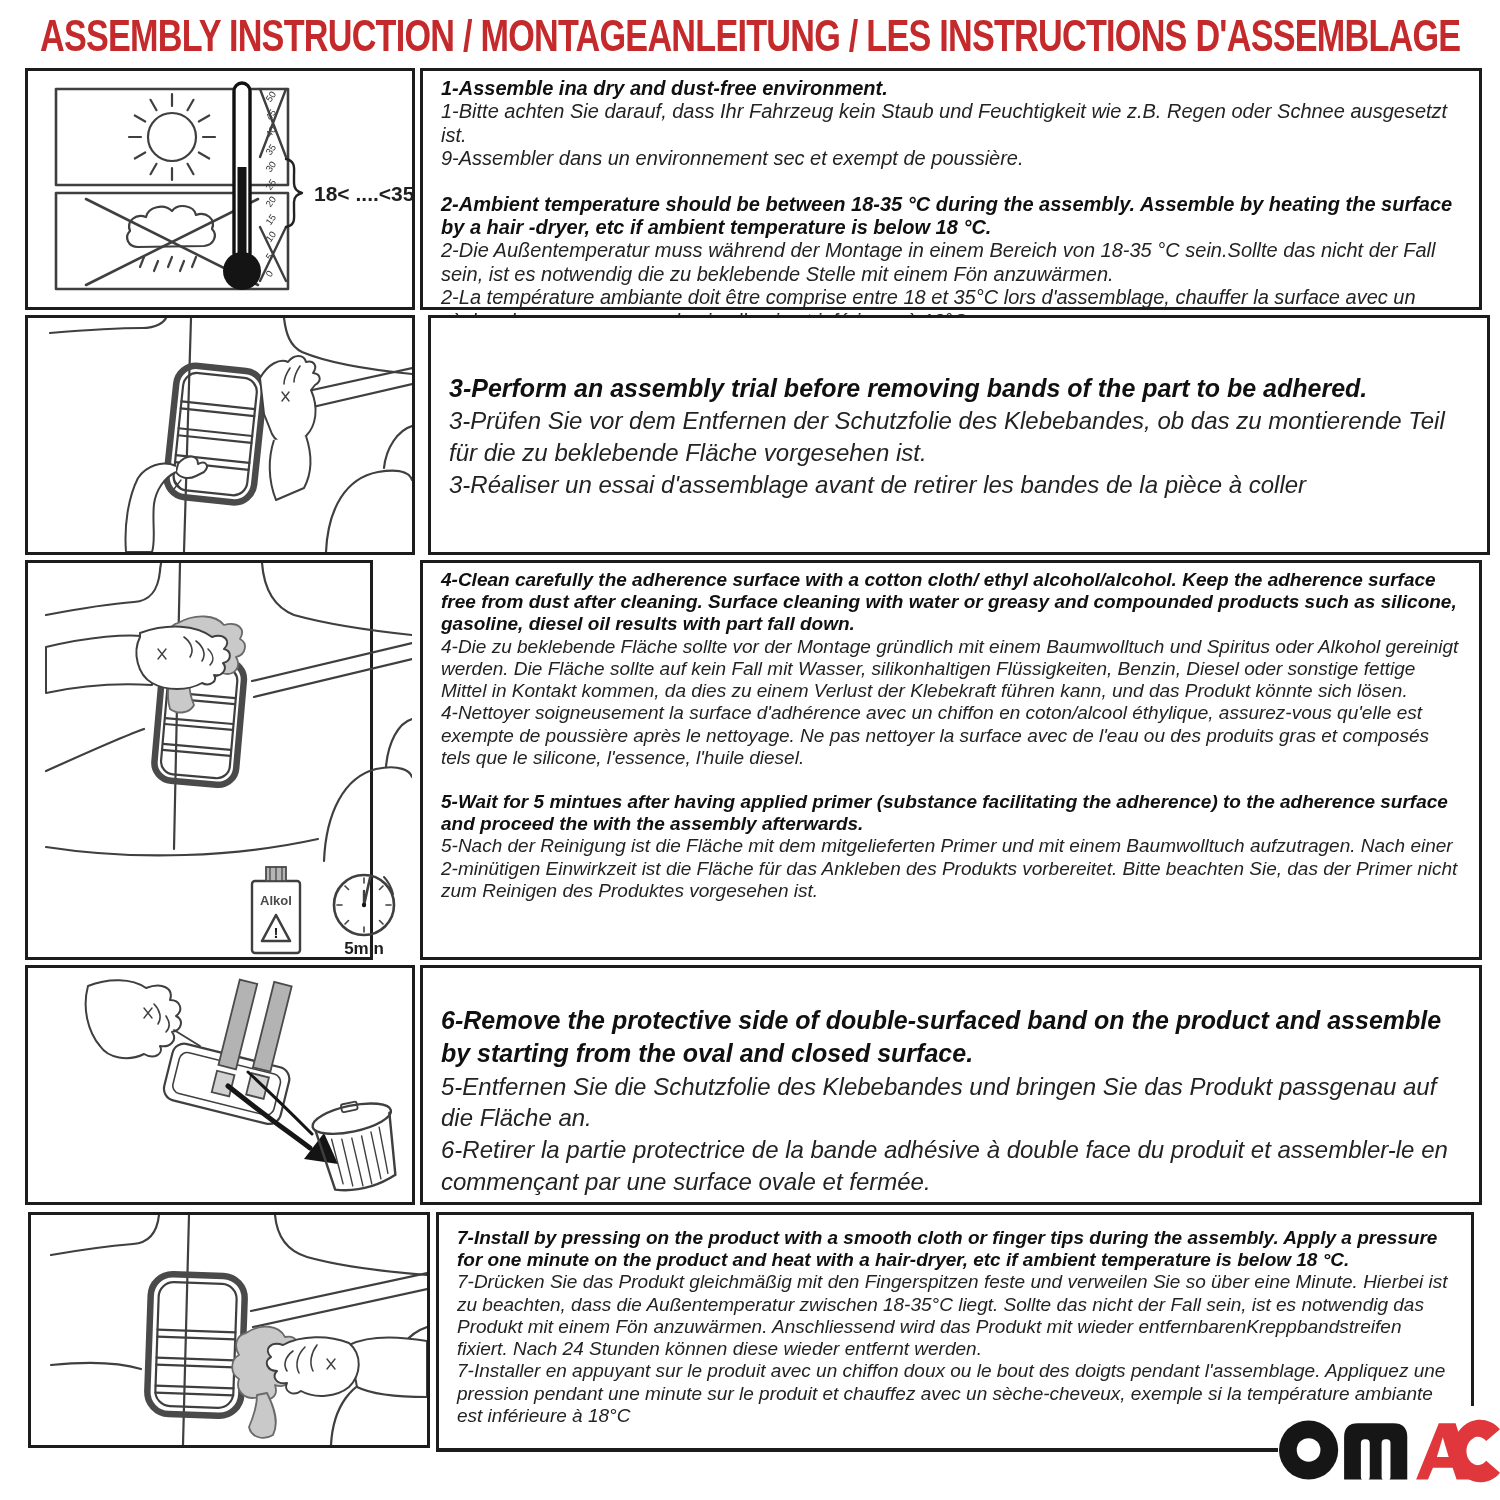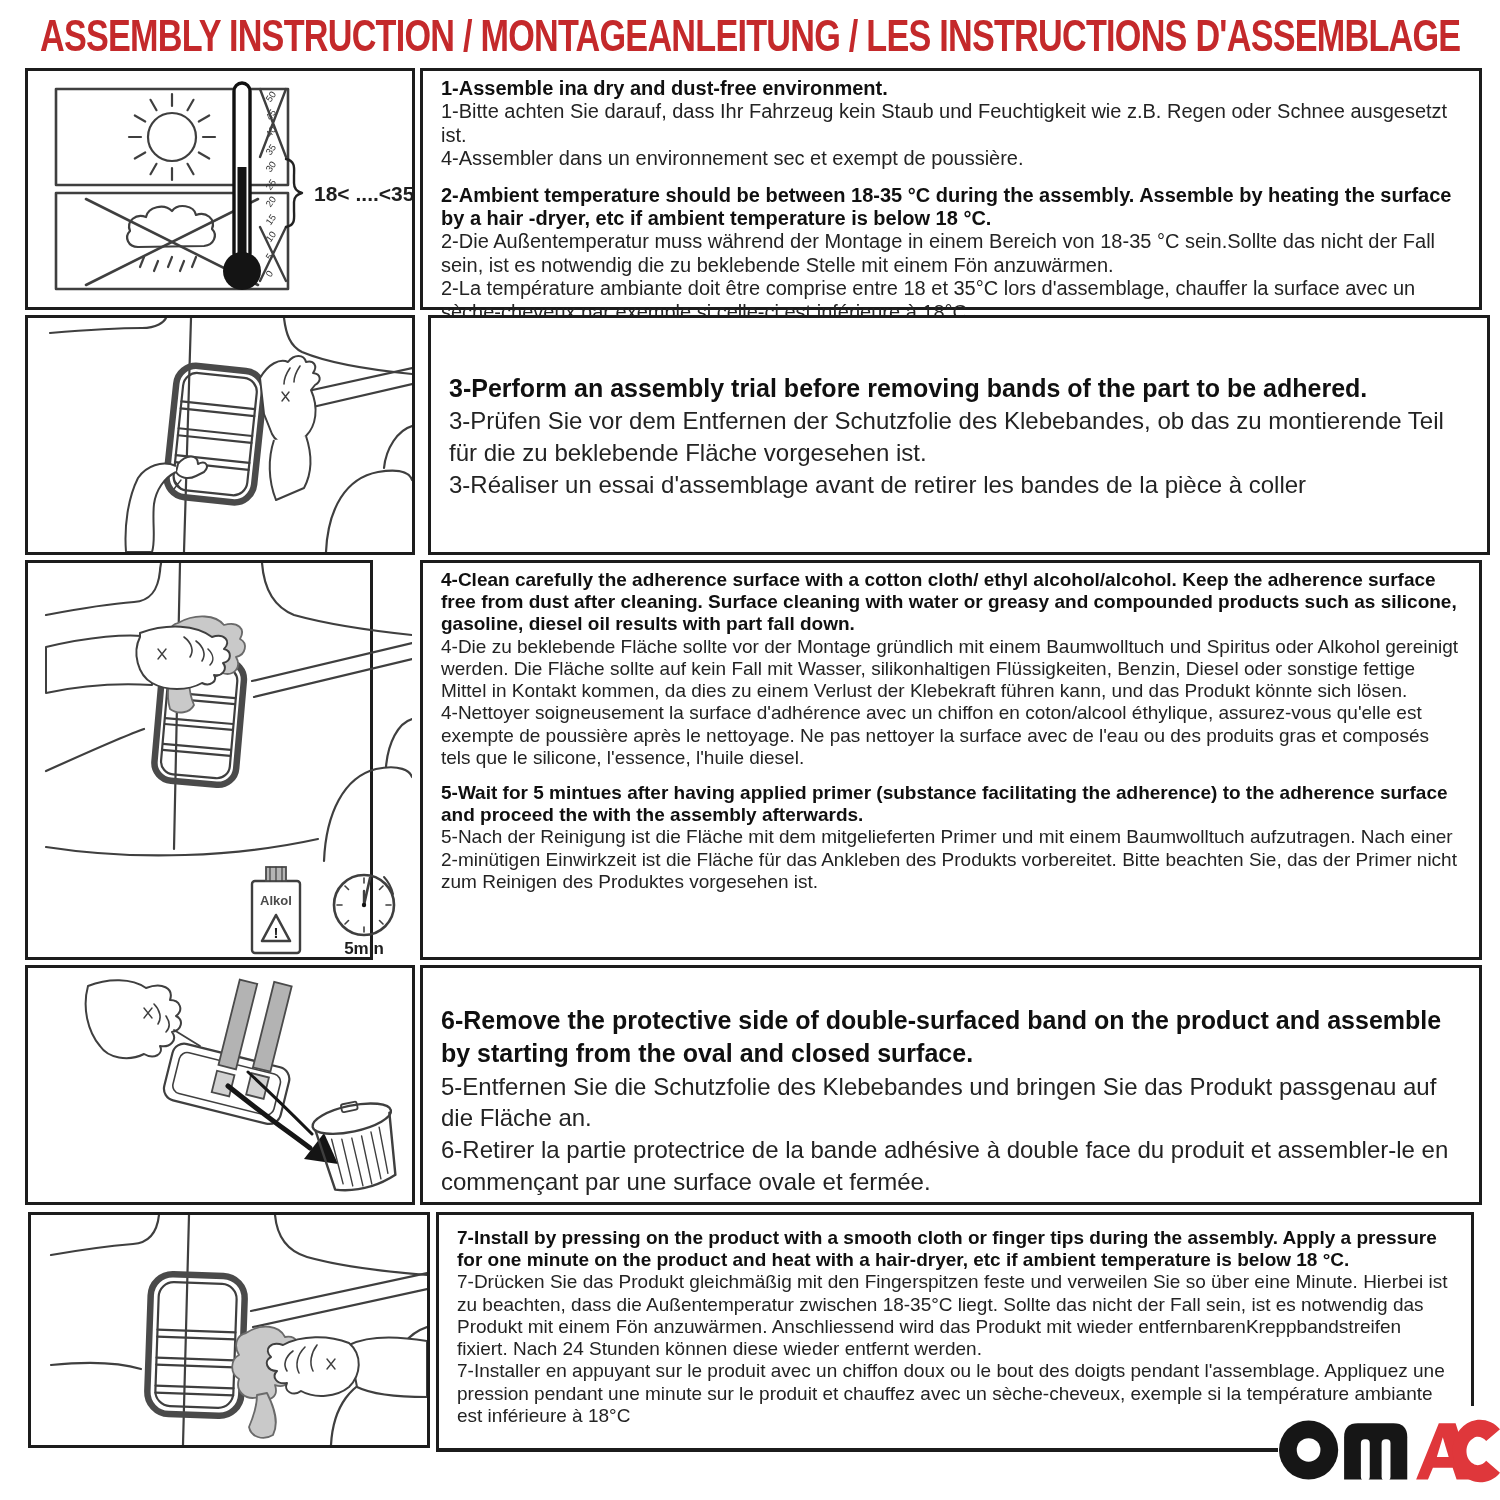--- a/index.html
+++ b/index.html
@@ -3,27 +3,27 @@
 <meta charset="utf-8">
 <style>
   html,body{margin:0;padding:0;background:#fff;}
   body{width:1500px;height:1500px;position:relative;overflow:hidden;
        font-family:"Liberation Sans", sans-serif;color:#232323;}
   .title{position:absolute;left:40px;top:10px;font-size:45px;font-weight:800;
          letter-spacing:-1px;color:#C4292B;white-space:nowrap;
          transform:scaleX(.76);transform-origin:left top;}
   .box{position:absolute;box-sizing:border-box;border:3px solid #1c1c1c;background:#fff;}
   .textbox{padding:6px 18px;}
-  .para{margin:0;}
+  .para{margin:0;font-style:italic;}
   .b{font-weight:bold;color:#101010;}
   .t1 .para{font-size:20px;line-height:1.17;}
   .t2 .para{font-size:24px;line-height:1.33;}
   .t2 .b{font-size:25px;}
   .t3 .para{font-size:19px;line-height:1.17;}
-  .gap{margin-top:13px;}
+  .gap{margin-top:22px;}
   .pt-lg{padding-top:54px;}
   .pt-md{padding-top:36px;}
   .ln{fill:none;stroke:#3f3f3f;stroke-width:2.2;stroke-linecap:round;stroke-linejoin:round;}
   .lnthick{fill:none;stroke:#4a4a4a;stroke-width:6.5;stroke-linecap:round;stroke-linejoin:round;}
   .hand{fill:#ffffff;stroke:#3f3f3f;stroke-width:2;stroke-linejoin:round;}
   .cloth{fill:#c9c9c9;stroke:#6a6a6a;stroke-width:1.8;stroke-linejoin:round;}
   .strip{fill:#b3b3b3;stroke:#4a4a4a;stroke-width:1.8;}
   .striptab{fill:#d2d2d2;stroke:#4a4a4a;stroke-width:1.8;}
   .dark{fill:#141414;stroke:none;}
   .ticktxt{font-size:9.5px;fill:#333;font-family:"Liberation Sans",sans-serif;}
@@ -87,21 +87,21 @@
         </g>
         <path d="M258 88 C268 90 266 98 266 105 L266 112 C266 119 270 121 274 122 C270 123 266 125 266 131 L266 139 C266 147 268 154 258 156" class="ln" style="stroke:#222;stroke-width:2.4"></path>
         <text class="svgtxt" x="286" y="130" style="font-size:21px;font-weight:600">18&lt; ....&lt;35 C</text>
       </g>
     </svg>
   </div>
 
   <div class="box textbox t1" style="left:420px;top:68px;width:1062px;height:242px;">
     <p class="para b">1-Assemble ina dry and dust-free environment.</p>
     <p class="para">1-Bitte achten Sie darauf, dass Ihr Fahrzeug kein Staub und Feuchtigkeit wie z.B. Regen oder Schnee ausgesetzt ist.</p>
-    <p class="para">4-Assembler dans un environnement sec et exempt de poussière.</p>
+    <p class="para">9-Assembler dans un environnement sec et exempt de poussière.</p>
     <p class="para b gap">2-Ambient temperature should be between 18-35 °C  during the assembly. Assemble by heating the surface by a hair -dryer, etc if ambient temperature is below 18 °C.</p>
     <p class="para">2-Die Außentemperatur muss während der Montage in einem Bereich von 18-35 °C  sein.Sollte das nicht der Fall sein, ist es notwendig die zu beklebende Stelle mit einem Fön anzuwärmen.</p>
     <p class="para">2-La température ambiante doit être comprise entre 18 et 35°C lors d'assemblage, chauffer la surface avec un sèche-cheveux par exemple si celle-ci est inférieure à 18°C.</p>
   </div>
 
   <div class="box" style="left:25px;top:315px;width:390px;height:240px;">
     <svg width="384" height="234" viewBox="0 0 384 234">
       <path d="M163 0 C161 70 158 150 156 234" class="ln"></path>
       <path d="M22 15 C70 11 102 10 114 10 C129 10 136 4 138 0" class="ln"></path>
       <path d="M256 0 C258 16 262 28 274 34 C300 45 344 52 384 56" class="ln"></path>

